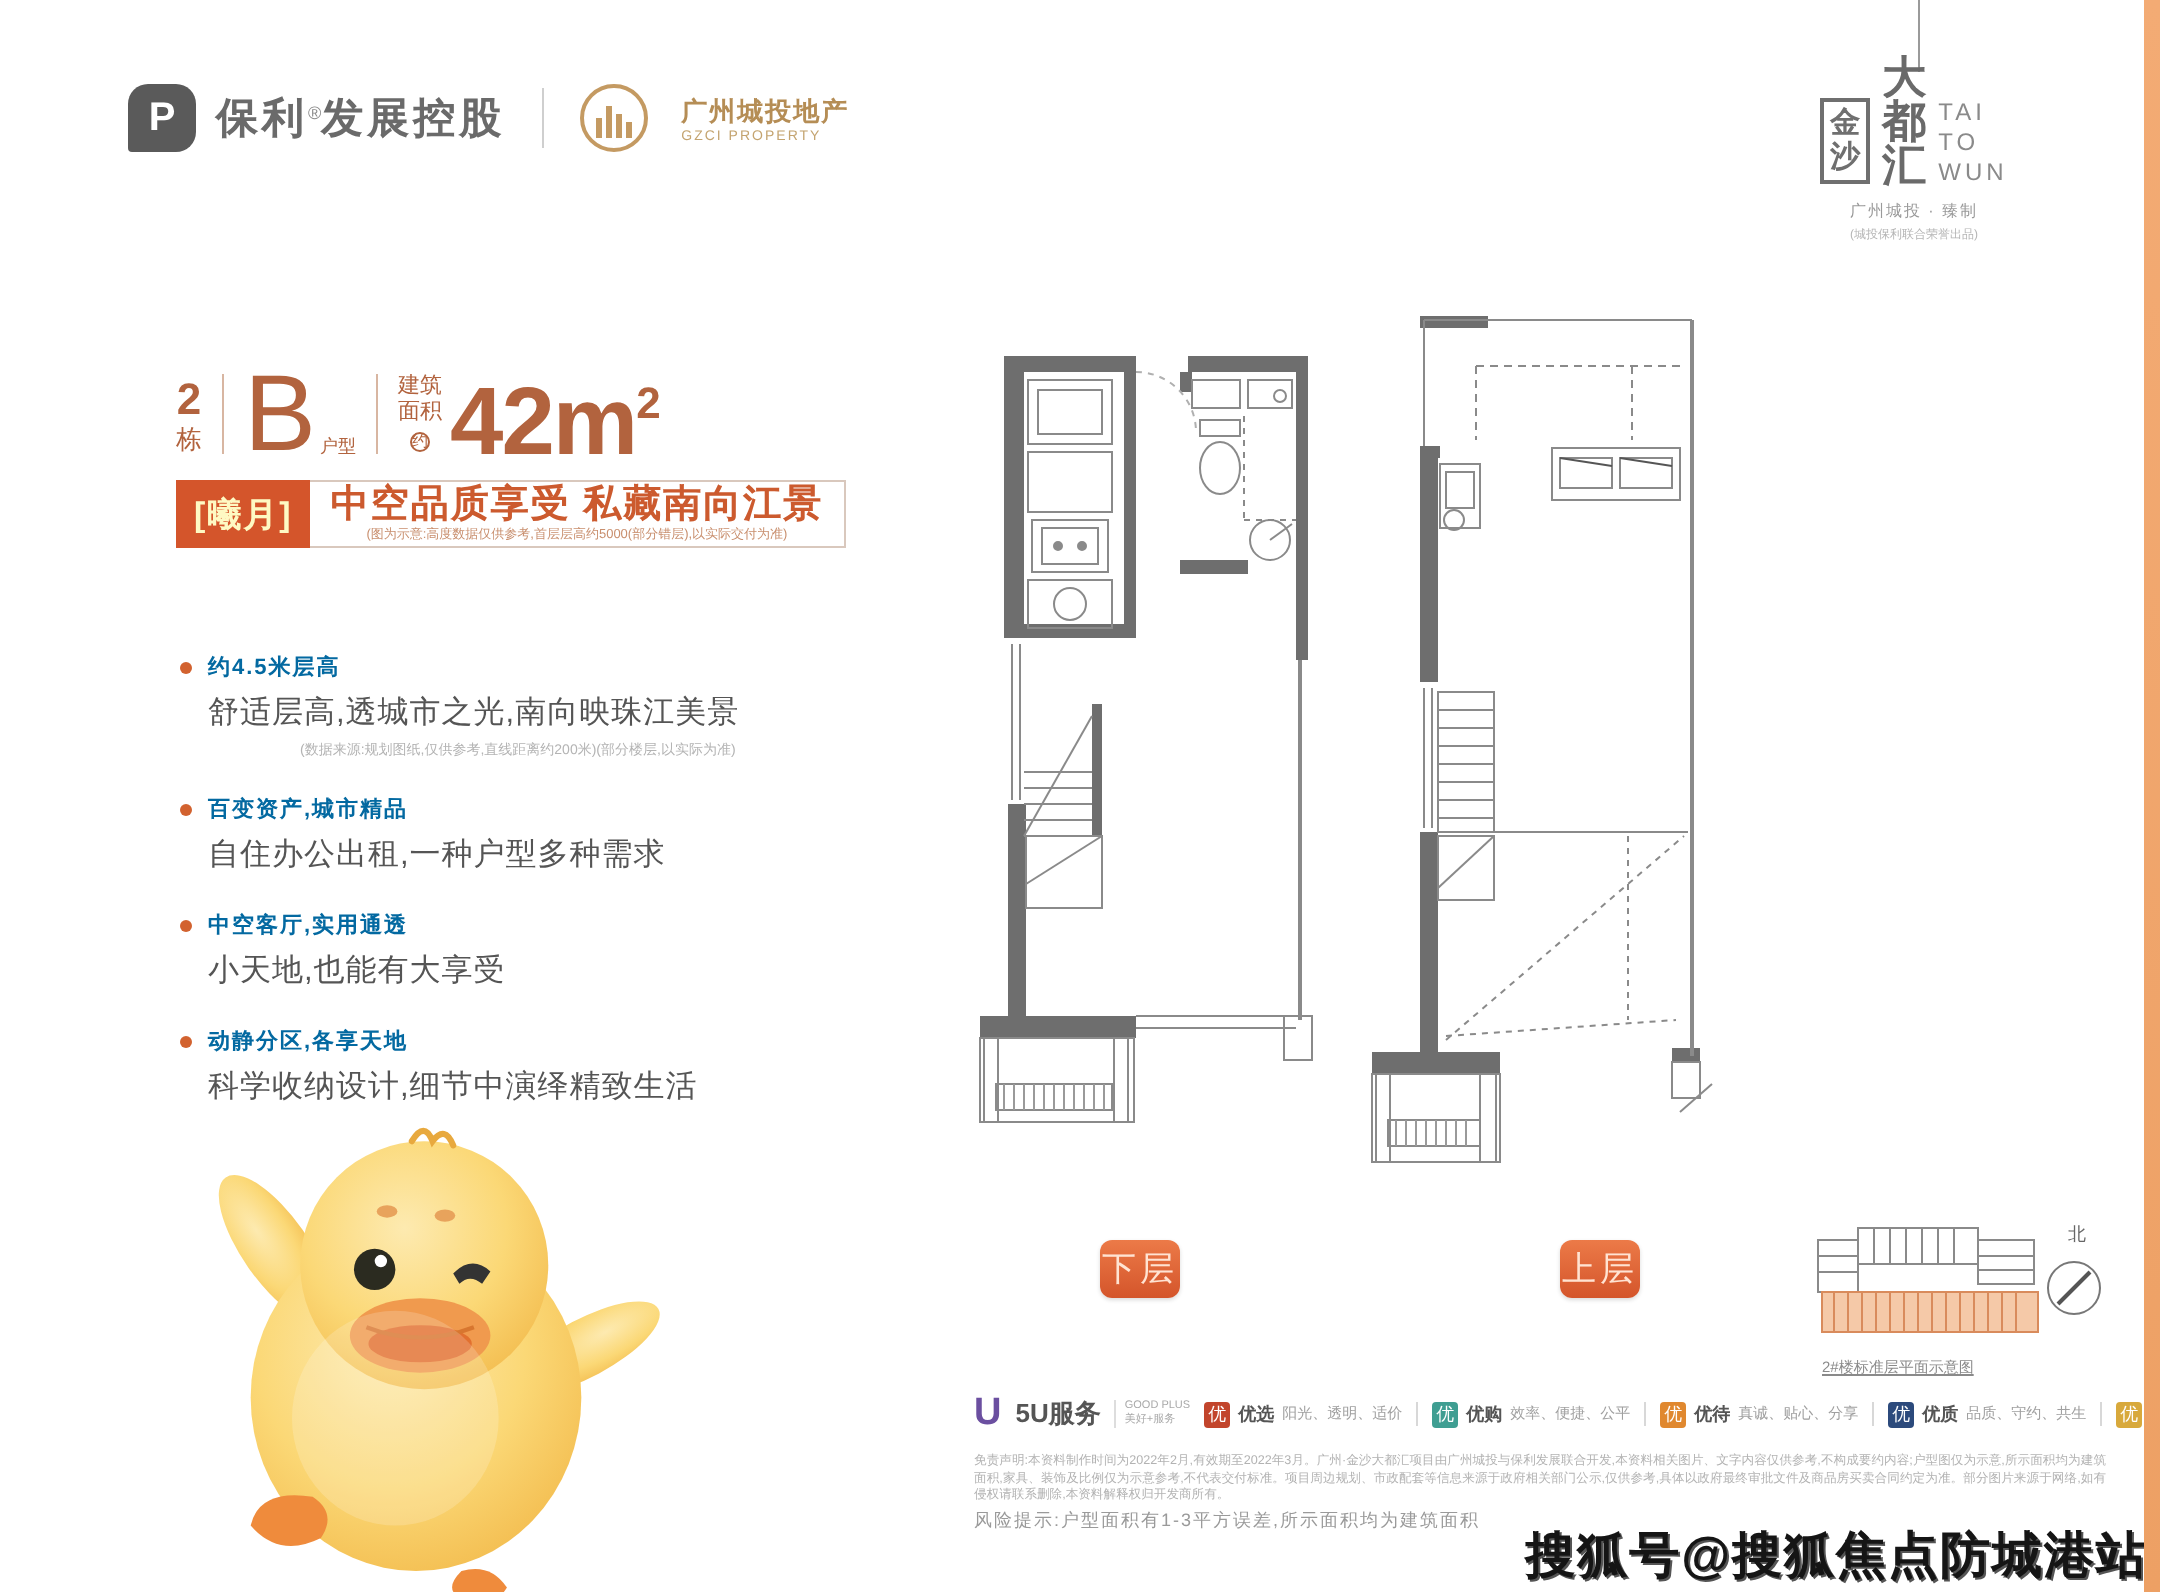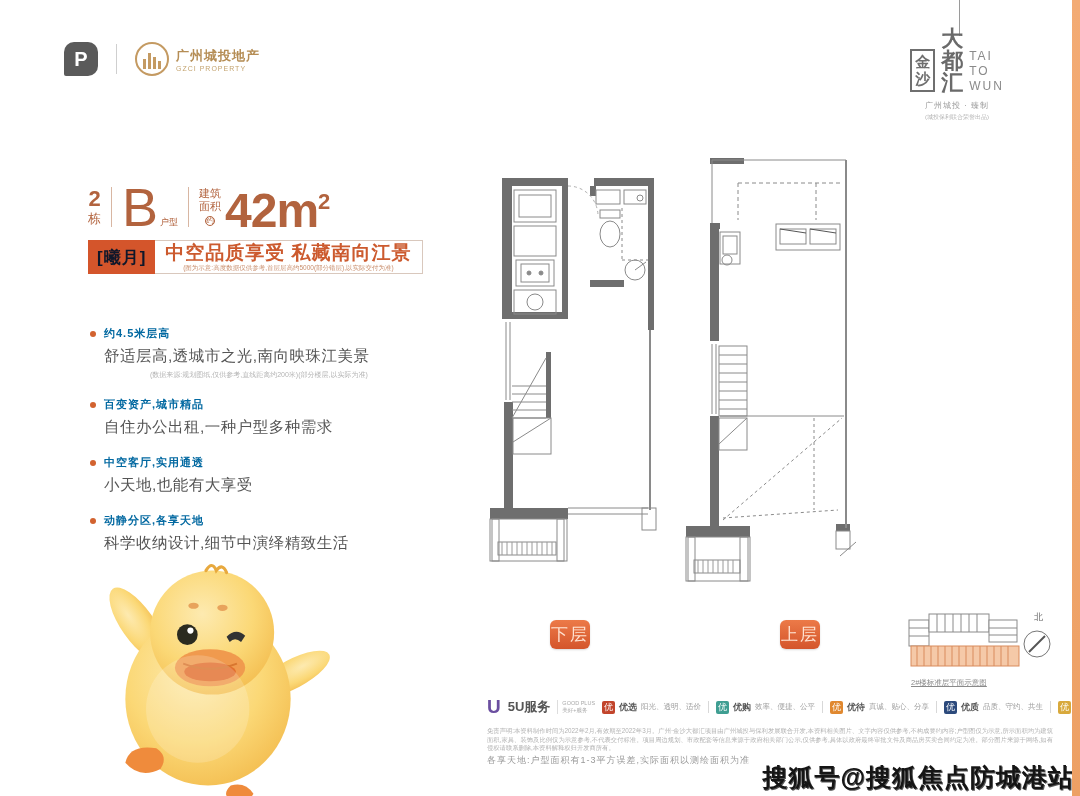--- a/index.html
+++ b/index.html
@@ -9,21 +9,21 @@
     background:#ffffff; overflow:hidden;
     font-family:"Liberation Sans","DejaVu Sans",sans-serif; color:#4a4a4a;
   }
   
   .hdr-left { position:absolute; left:64px; top:42px; display:flex; align-items:center; gap:10px; }
   .poly-mark { width:34px; height:34px; background:#5a5a5a; border-radius:10px 10px 10px 2px;
     display:flex; align-items:center; justify-content:center; color:#fff; font-weight:bold; font-size:20px; }
   .poly-name { font-size:21px; color:#6a6a6a; letter-spacing:2px; font-weight:bold; }
   .poly-reg { font-size:9px; vertical-align:super; color:#8a8a8a; }
   .hdr-div { width:1px; height:30px; background:#cfcfcf; margin:0 8px; }
-  .gzci { display:flex; align-items:center; gap:7px; }
+  .gzci { display:flex; align-items:center; gap:17px; }
   .gzci-mark { width:34px; height:34px; border:2px solid #c49a62; border-radius:50%;
     display:flex; align-items:flex-end; justify-content:center; gap:2px; padding-bottom:5px; }
   .gzci-mark i { display:block; width:3px; background:#c49a62; }
   .gzci-cn { font-size:13px; color:#b58d55; font-weight:bold; letter-spacing:1px; }
   .gzci-en { font-size:7px; color:#c4a470; letter-spacing:1px; }
   
   .brand { position:absolute; right:58px; top:28px; width:130px; text-align:center; }
   .brand-hairline { position:absolute; right:120px; top:0; width:1px; height:36px; background:#9a9a9a; }
   .brand-row { display:flex; justify-content:center; align-items:flex-end; gap:6px; }
   .jinsha-box { border:2px solid #6f6f6f; padding:3px 3px; display:flex; flex-direction:column; gap:1px; margin-bottom:2px;}
@@ -42,21 +42,21 @@
   .blk .lbl { font-size:13px; margin-top:2px; }
   .tletter { font-size:54px; line-height:54px; font-weight:500; }
   .tlbl { font-size:9px; align-self:flex-end; margin:0 0 6px 2px; }
   .area-pre { display:flex; flex-direction:column; line-height:1; font-size:11px; gap:2px; align-items:center;}
   .area-about { font-size:8px; border:1px solid #b2633e; border-radius:50%; width:10px; height:10px;
      display:inline-flex; align-items:center; justify-content:center; margin-top:2px;}
   .area-val { font-size:48px; font-weight:600; line-height:48px; margin-left:4px; letter-spacing:-1px;}
   .area-sup { font-size:22px; vertical-align:18px; font-weight:600; }
   
   .headline { position:absolute; left:88px; top:240px; display:flex; height:34px; }
-  .hl-tag { background:#d4552b; color:#0f172a; font-size:17px; font-weight:bold;
+  .hl-tag { background:#d4552b; color:#fef9c3; font-size:17px; font-weight:bold;
      display:flex; align-items:center; padding:0 9px; letter-spacing:1px; }
   .hl-box { border:1px solid #d9c8bd; border-left:none; padding:2px 10px 0 10px; text-align:center; }
   .hl-title { font-size:19px; font-weight:bold; color:#cc5a2e; letter-spacing:1px; line-height:20px;}
   .hl-note { font-size:6.5px; color:#c98f6e; line-height:9px; }
   
   .features { position:absolute; left:90px; top:326px; width:330px; }
   .feat { margin-bottom:17px; }
   .feat-t { display:flex; align-items:center; gap:8px; }
   .feat-dot { width:6px; height:6px; border-radius:50%; background:#d2622f; flex:0 0 auto;}
   .feat-title { font-size:11px; font-weight:bold; color:#0369a1; letter-spacing:1px;text-align:center;}
@@ -99,20 +99,23 @@
   .duck { position:absolute; left:84px; top:552px; }
   svg text { font-family:"Liberation Sans","DejaVu Sans",sans-serif; }
 </style>
 </head>
 <body>
 
 <div id="canvas">
 
   <div class="hdr-left">
     <div class="poly-mark">P</div>
+    <div>
+      <span class="poly-name">保利</span><span class="poly-reg">®</span><span class="poly-name">发展控股</span>
+    </div>
     <div class="hdr-div"></div>
     <div class="gzci">
       <div class="gzci-mark">
         <i style="height:10px"></i>
           <i style="height:16px"></i>
           <i style="height:12px"></i>
           <i style="height:8px"></i>
       </div>
       <div>
         <div class="gzci-cn">广州城投地产</div>
@@ -458,19 +461,19 @@
     </span>
     <span class="svc-sep"></span>
     <span class="svc-item">
       <span class="svc-sq" style="background:#d8a93c">优</span>
       <span class="svc-n">优惠</span>
 
     </span>
   </div>
 
   <div class="disclaimer">免责声明:本资料制作时间为2022年2月,有效期至2022年3月。广州·金沙大都汇项目由广州城投与保利发展联合开发,本资料相关图片、文字内容仅供参考,不构成要约内容;户型图仅为示意,所示面积均为建筑面积,家具、装饰及比例仅为示意参考,不代表交付标准。项目周边规划、市政配套等信息来源于政府相关部门公示,仅供参考,具体以政府最终审批文件及商品房买卖合同约定为准。部分图片来源于网络,如有侵权请联系删除,本资料解释权归开发商所有。</div>
-  <div class="risk">各享天地:户型面积有1-3平方误差,实际面积以测绘面积为准</div>
+  <div class="risk">风险提示:户型面积有1-3平方误差,所示面积均为建筑面积</div>
 
   <div class="watermark">搜狐号@搜狐焦点防城港站</div>
 
   <div class="edge-strip"></div>
 
 </div>
 
 </body></html>

